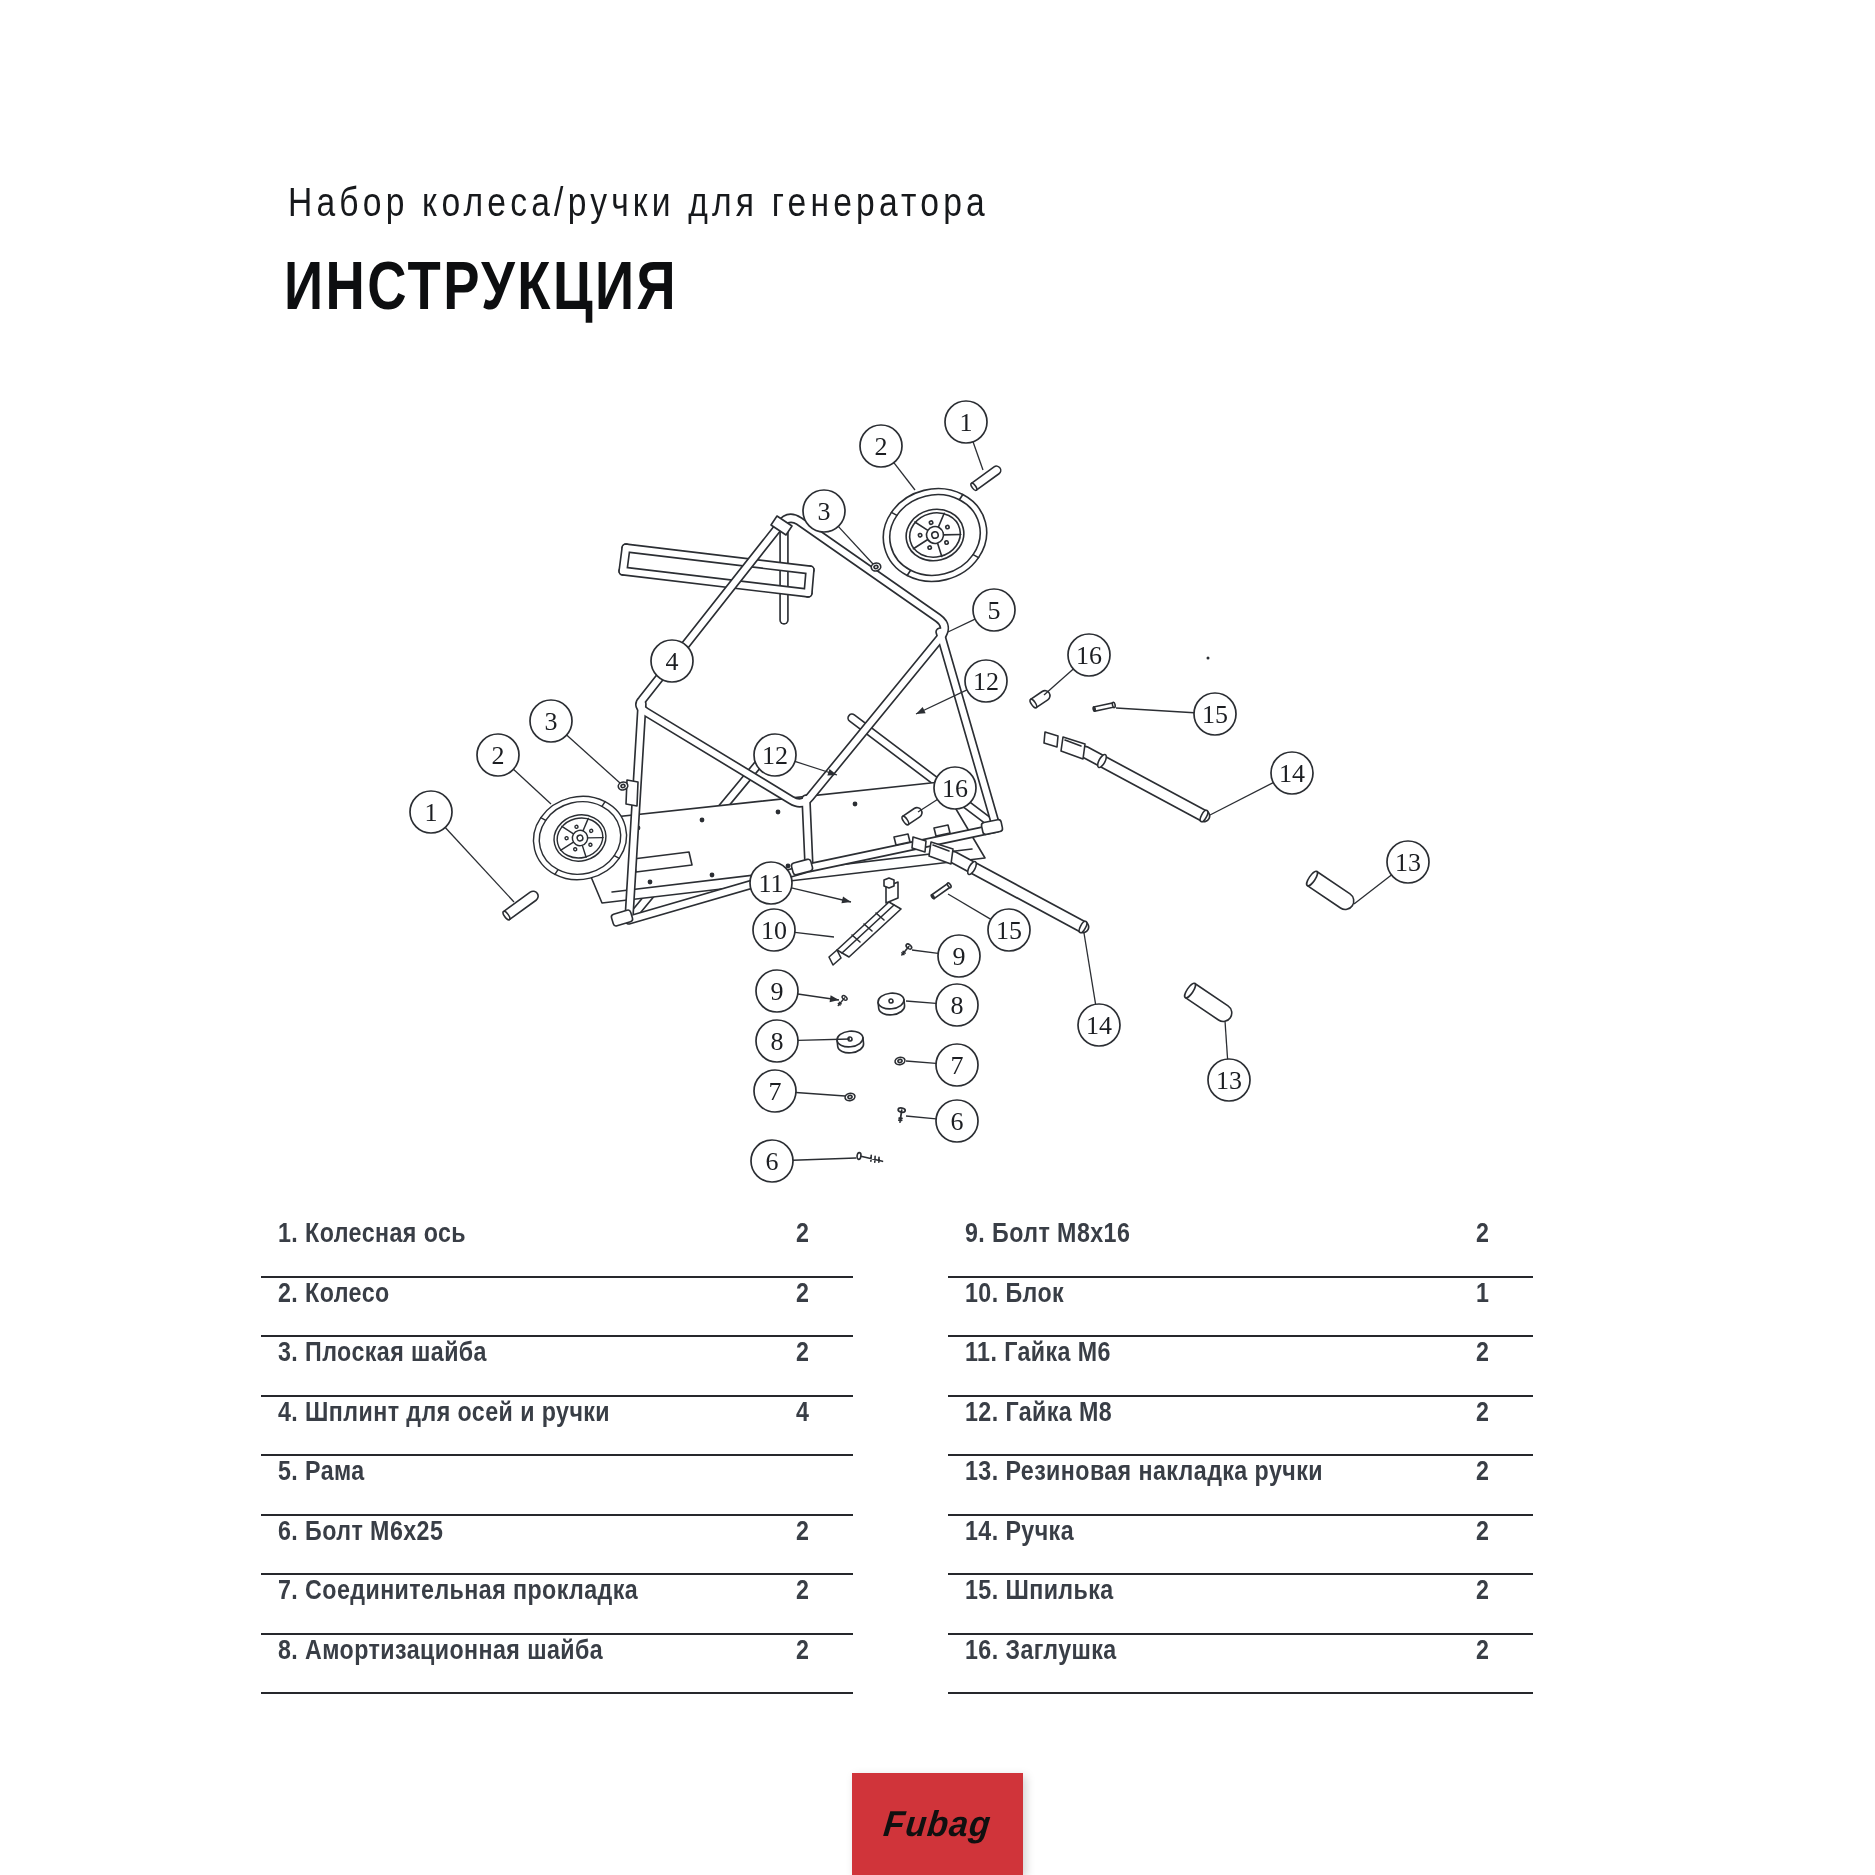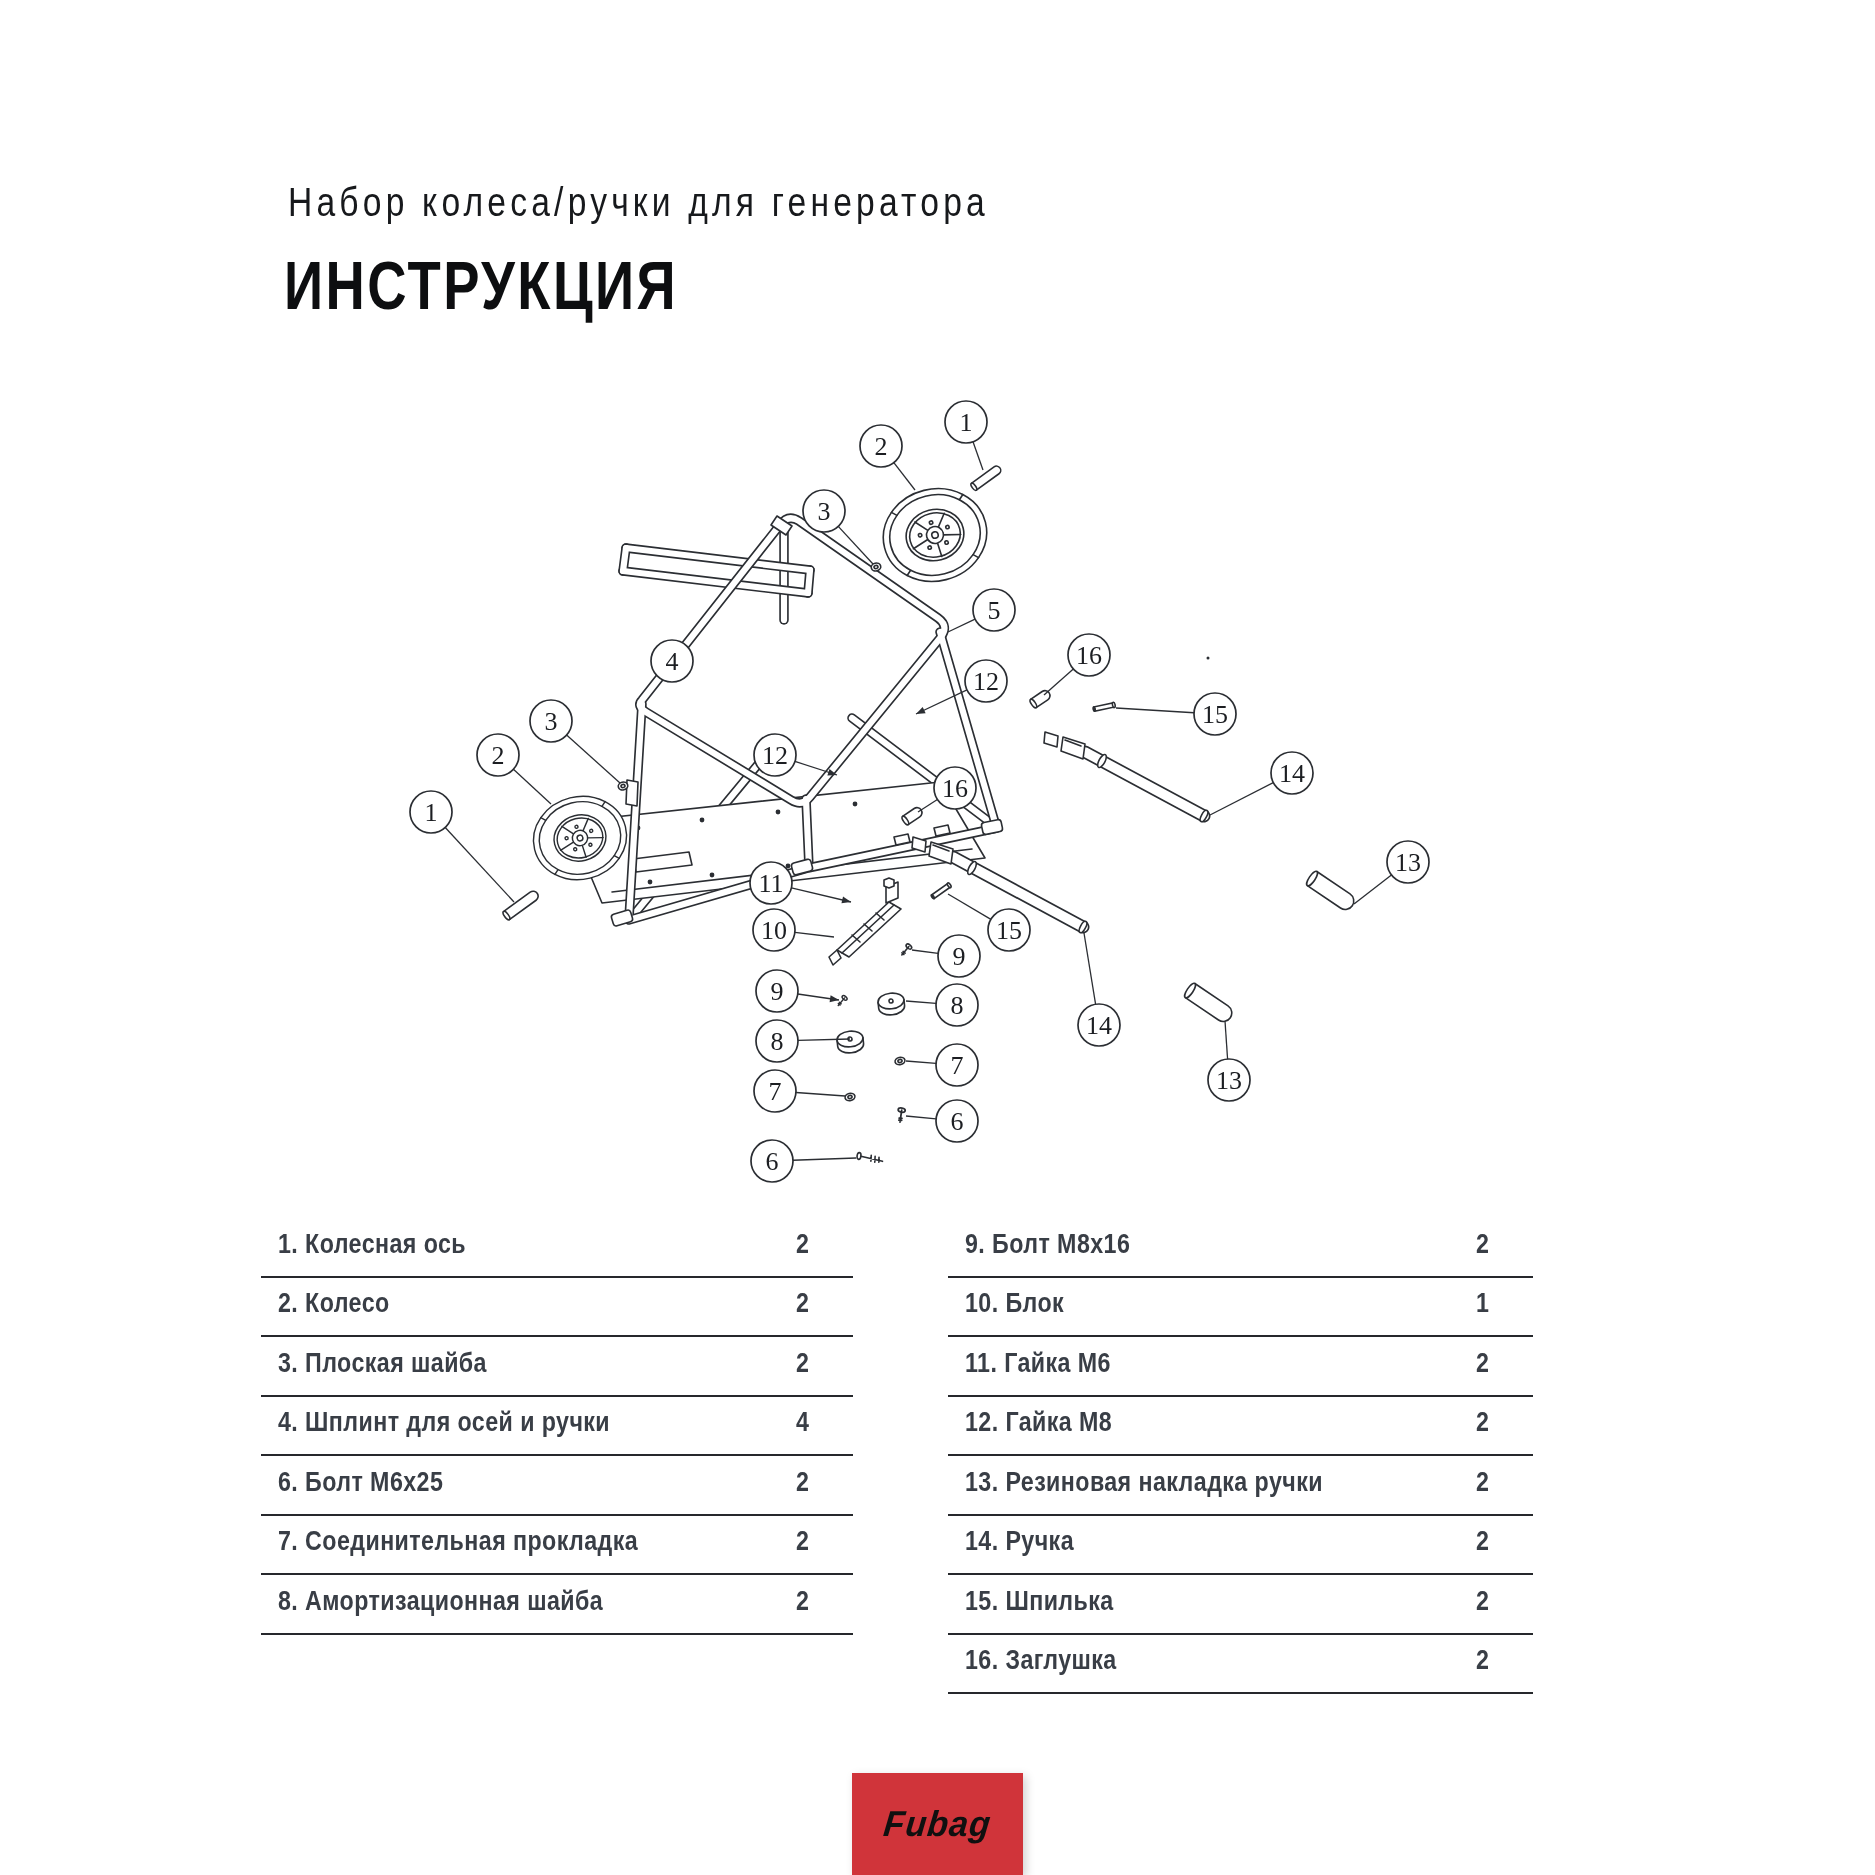--- a/index.html
+++ b/index.html
@@ -19,22 +19,22 @@
   .to2{stroke:#2b2e33;stroke-width:13px;fill:none;stroke-linecap:round;}
   .ti2{stroke:#ffffff;stroke-width:9.6px;fill:none;stroke-linecap:round;}
   .callout-circle{fill:#fff;stroke:#2b2e33;stroke-width:1.7;}
   .callout-num{font-family:"Liberation Serif",serif;font-size:26px;fill:#1c1e22;
     text-anchor:middle;}
   .leader{stroke:#2b2e33;stroke-width:1.3;fill:none;}
   .arrowhead{fill:#2b2e33;stroke:none;}
   .ptable{position:absolute;top:1218px;}
   #table-left{left:261px;width:592px;}
   #table-right{left:948px;width:585px;}
-  .prow{height:59.5px;border-bottom:2px solid #26282c;display:flex;align-items:flex-end;
-    justify-content:space-between;padding:0 44px 16px 17px;box-sizing:border-box;}
+  .prow{height:59.5px;border-bottom:2px solid #26282c;display:flex;align-items:flex-start;
+    justify-content:space-between;padding:0 44px 0 17px;box-sizing:border-box;}
   .plabel{font-weight:700;font-size:27px;color:#393e46;transform:scaleX(0.86);
     transform-origin:left center;white-space:nowrap;letter-spacing:0.5px;}
   .pqty{font-weight:700;font-size:27px;color:#393e46;transform:scaleX(0.86);
     transform-origin:right center;}
   .logo{position:absolute;left:852px;top:1773px;width:171px;height:102px;
     display:flex;align-items:center;justify-content:center;
     box-shadow:3px 3px 9px rgba(0,0,0,0.18);}
   .logo span{font-style:italic;font-weight:700;font-size:36px;color:#101010;
     transform:skewX(-6deg) scaleX(0.95);letter-spacing:1px;}
 </style>
@@ -341,20 +341,24 @@
       </div>
       <div class="prow">
         <span class="plabel">3. Плоская шайба</span>
         <span class="pqty">2</span>
       </div>
       <div class="prow">
         <span class="plabel">4. Шплинт для осей и ручки</span>
         <span class="pqty">4</span>
       </div>
       <div class="prow">
+        <span class="plabel">5. Рама</span>
+        <span class="pqty"></span>
+      </div>
+      <div class="prow">
         <span class="plabel">6. Болт M6x25</span>
         <span class="pqty">2</span>
       </div>
       <div class="prow">
         <span class="plabel">7. Соединительная прокладка</span>
         <span class="pqty">2</span>
       </div>
       <div class="prow">
         <span class="plabel">8. Амортизационная шайба</span>
         <span class="pqty">2</span>

